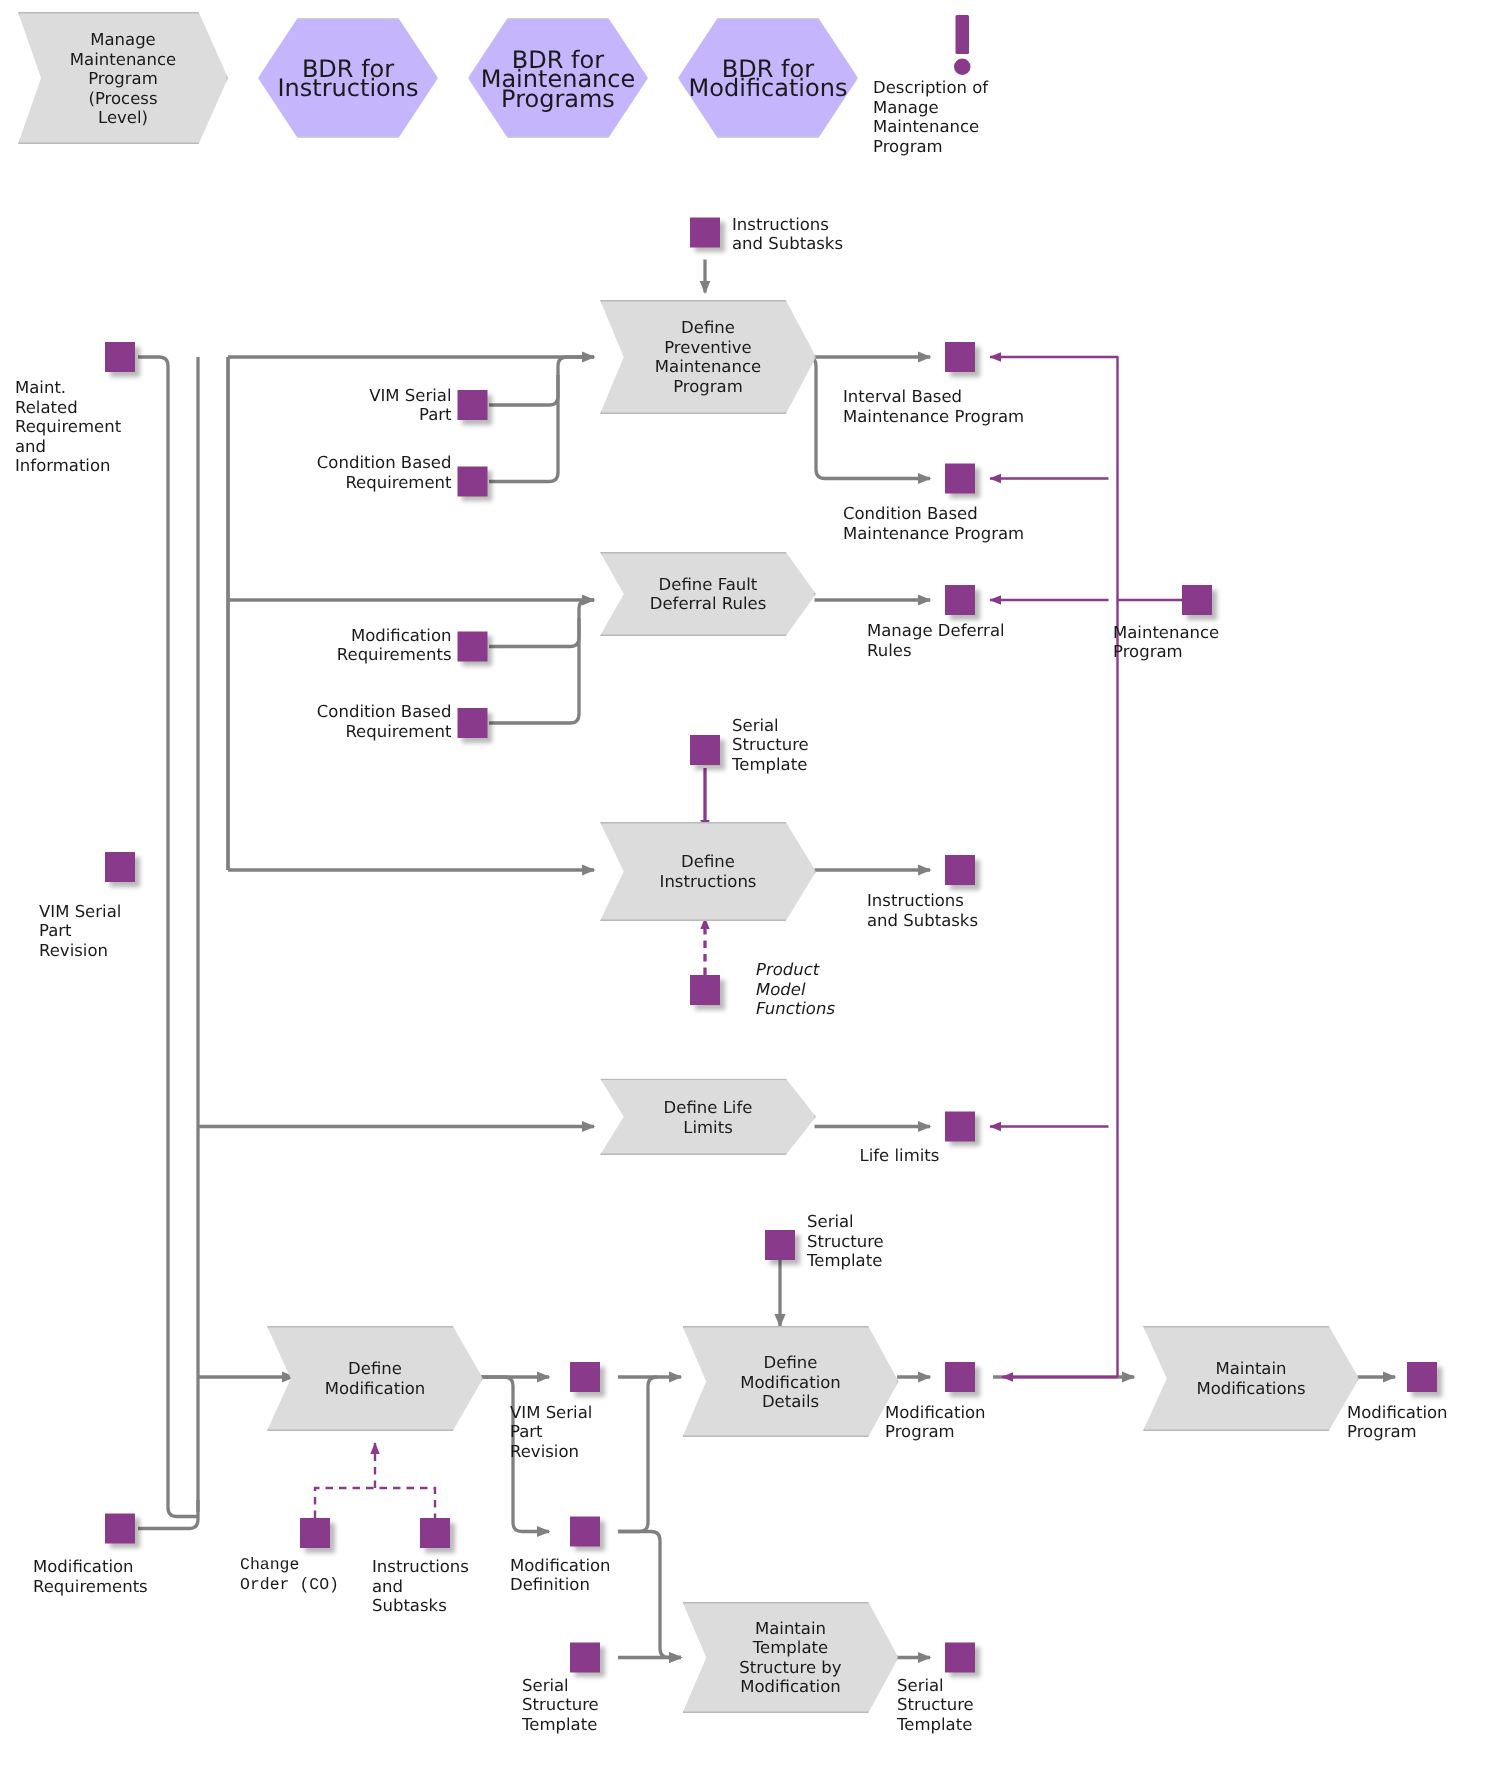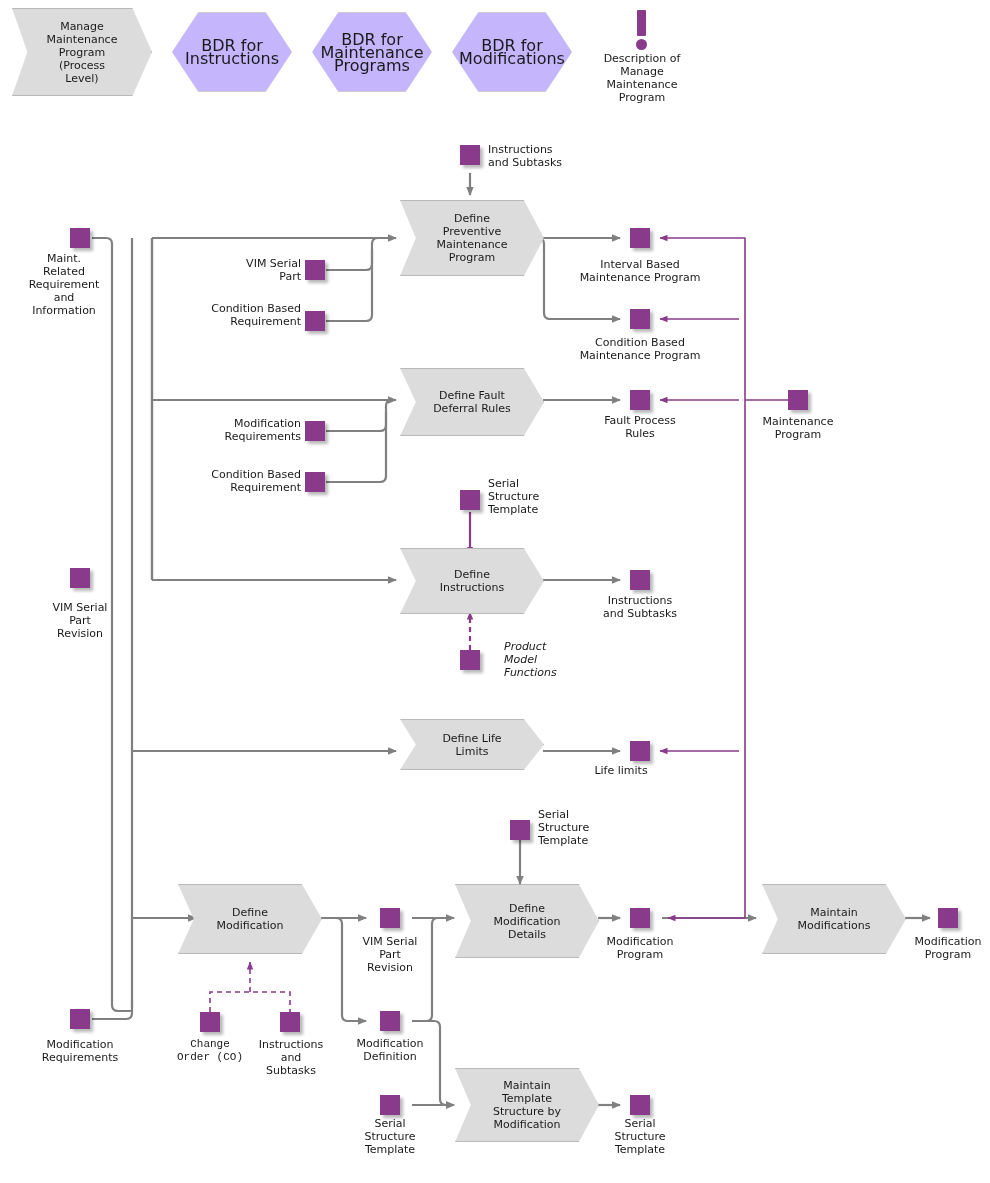--- a/index.html
+++ b/index.html
@@ -3,21 +3,21 @@
 <meta charset="utf-8">
 <style>
   html,body{margin:0;padding:0;background:#ffffff;}
   body{width:990px;height:1183px;position:relative;overflow:hidden;
        font-family:"DejaVu Sans","Liberation Sans",sans-serif;}
   #canvas{position:absolute;left:0;top:0;width:990px;height:1183px;}
   svg#wires{position:absolute;left:0;top:0;width:990px;height:1183px;pointer-events:none;}
 
   
   .lbl{position:absolute;font-size:11px;line-height:13px;color:#1a1a1a;
-       text-align:center;white-space:pre-line;}
+       white-space:pre-line;}
   .lbl.left{text-align:right;}
   .lbl.rightal{text-align:left;}
 
   
   .sq{position:absolute;width:20px;height:20px;background:#8a3a8a;
       box-shadow:3px 3px 3px rgba(0,0,0,.28);}
 
   
   .act{position:absolute;background:#dcdcdc;border:1px solid #b9b9b9;
        display:flex;align-items:center;justify-content:center;
@@ -198,21 +198,21 @@
 
   <div class="sq" style="left:305px;top:421px;"></div>
   <div class="lbl left" style="left:181px;top:417px;width:120px;">Modification
 Requirements</div>
 
   <div class="sq" style="left:305px;top:472px;"></div>
   <div class="lbl left" style="left:181px;top:468px;width:120px;">Condition Based
 Requirement</div>
 
   <div class="sq" style="left:630px;top:390px;"></div>
-  <div class="lbl" style="left:578px;top:414px;width:124px;">Fault Process
+  <div class="lbl" style="left:578px;top:414px;width:124px;">Manage Deferral
 Rules</div>
 
   <div class="sq" style="left:788px;top:390px;"></div>
   <div class="lbl" style="left:742px;top:415px;width:112px;">Maintenance
 Program</div>
 
   <div class="sq" style="left:460px;top:490px;"></div>
   <div class="lbl rightal" style="left:488px;top:477px;width:90px;">Serial
 Structure
 Template</div>
@@ -279,21 +279,21 @@
 Structure
 Template</div>
 
   <div class="act" style="left:400px;top:200px;width:144px;height:76px;">
     <span>Define
 Preventive
 Maintenance
 Program</span>
   </div>
 
-  <div class="act" style="left:400px;top:368px;width:144px;height:68px;">
+  <div class="act" style="left:400px;top:368px;width:144px;height:56px;">
     <span>Define Fault
 Deferral Rules</span>
   </div>
 
   <div class="act" style="left:400px;top:548px;width:144px;height:66px;">
     <span>Define
 Instructions</span>
   </div>
 
   <div class="act" style="left:400px;top:719px;width:144px;height:51px;">

